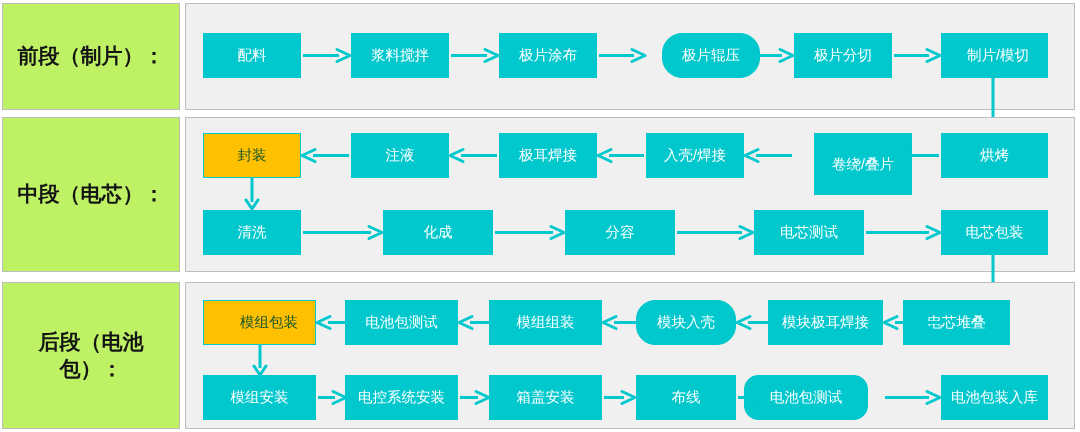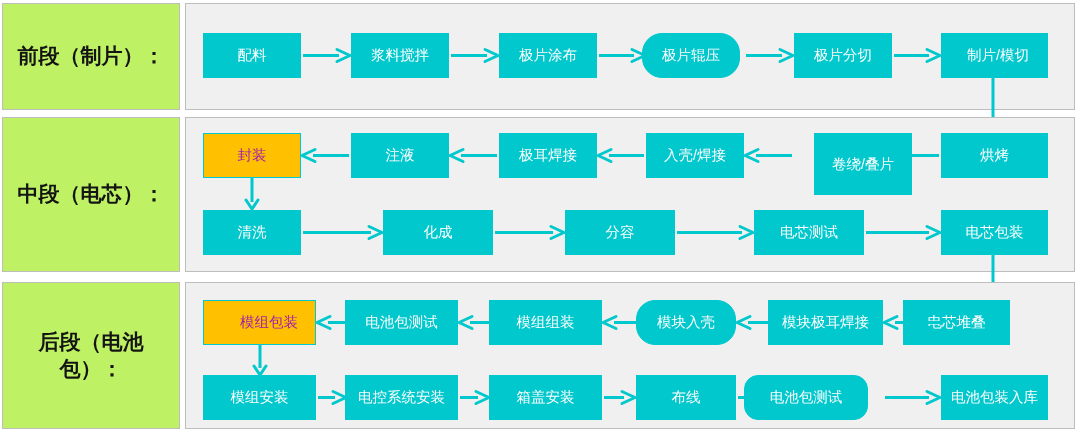--- a/index.html
+++ b/index.html
@@ -41,42 +41,42 @@
     color:#ffffff;
     display:flex;align-items:center;justify-content:center;
     font-size:14.5px;
     line-height:1;
     white-space:nowrap;
     border:1px solid #00c8cd;
   }
   .node.highlight{
     background:#ffc000;
     border:1.5px solid #00c8cd;
-    color:#a21caf;
+    color:#14532d;
   }
 
   
   .conn{position:absolute;}
   .conn svg{display:block;overflow:visible;}
 </style>
 </head>
 <body>
 
 <div class="page">
 
   <div class="label-panel" style="left:2px;top:3px;width:178px;height:107px;">
     <span class="lbl">前段（制片）：</span>
   </div>
 
   <div class="flow-panel" style="left:185px;top:3px;width:890px;height:107px;"></div>
 
   <div class="node" style="left:203px;top:33px;width:98px;height:45px;">配料</div>
   <div class="node" style="left:351px;top:33px;width:98px;height:45px;">浆料搅拌</div>
   <div class="node" style="left:499px;top:33px;width:98px;height:45px;">极片涂布</div>
-  <div class="node" style="left:642px;top:33px;width:98px;height:45px;border-radius:20px;">极片辊压</div>
+  <div class="node" style="left:662px;top:33px;width:98px;height:45px;border-radius:20px;">极片辊压</div>
   <div class="node" style="left:794px;top:33px;width:98px;height:45px;">极片分切</div>
   <div class="node" style="left:941px;top:33px;width:107px;height:45px;padding-left:7px;">制片/模切</div>
 
   <div class="conn" style="left:301px;top:48px;">
     <svg width="50" height="15" viewBox="0 0 50 15">
       <path d="M2 7.5 H38" stroke="#00c8cd" stroke-width="3" fill="none"></path>
       <path d="M36 1.5 L49 7.5 L36 13.5" stroke="#00c8cd" stroke-width="3" fill="none" stroke-linecap="round" stroke-linejoin="round"></path>
     </svg>
   </div>
   <div class="conn" style="left:449px;top:48px;">

